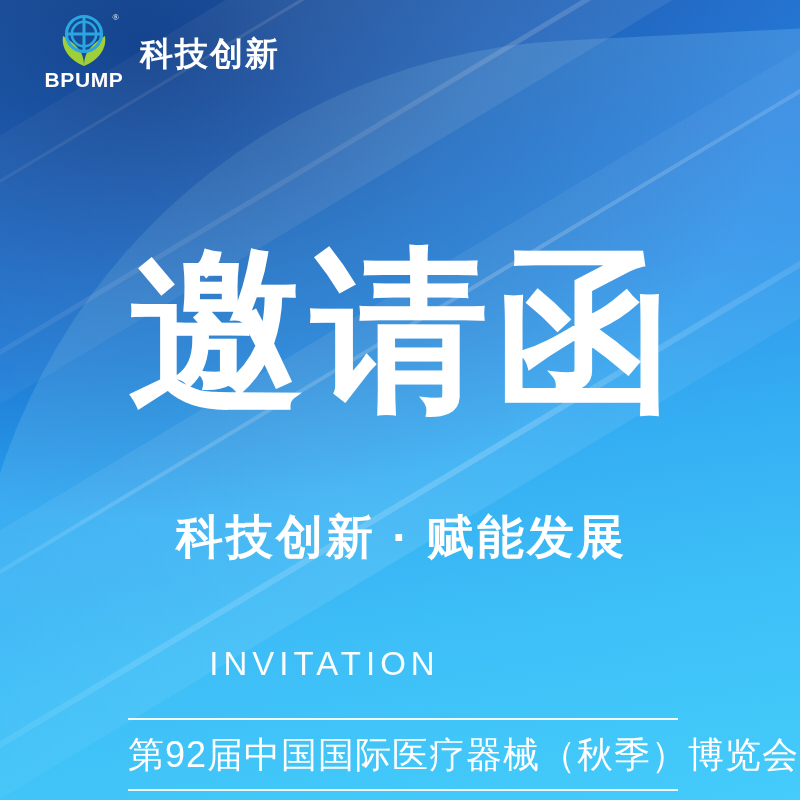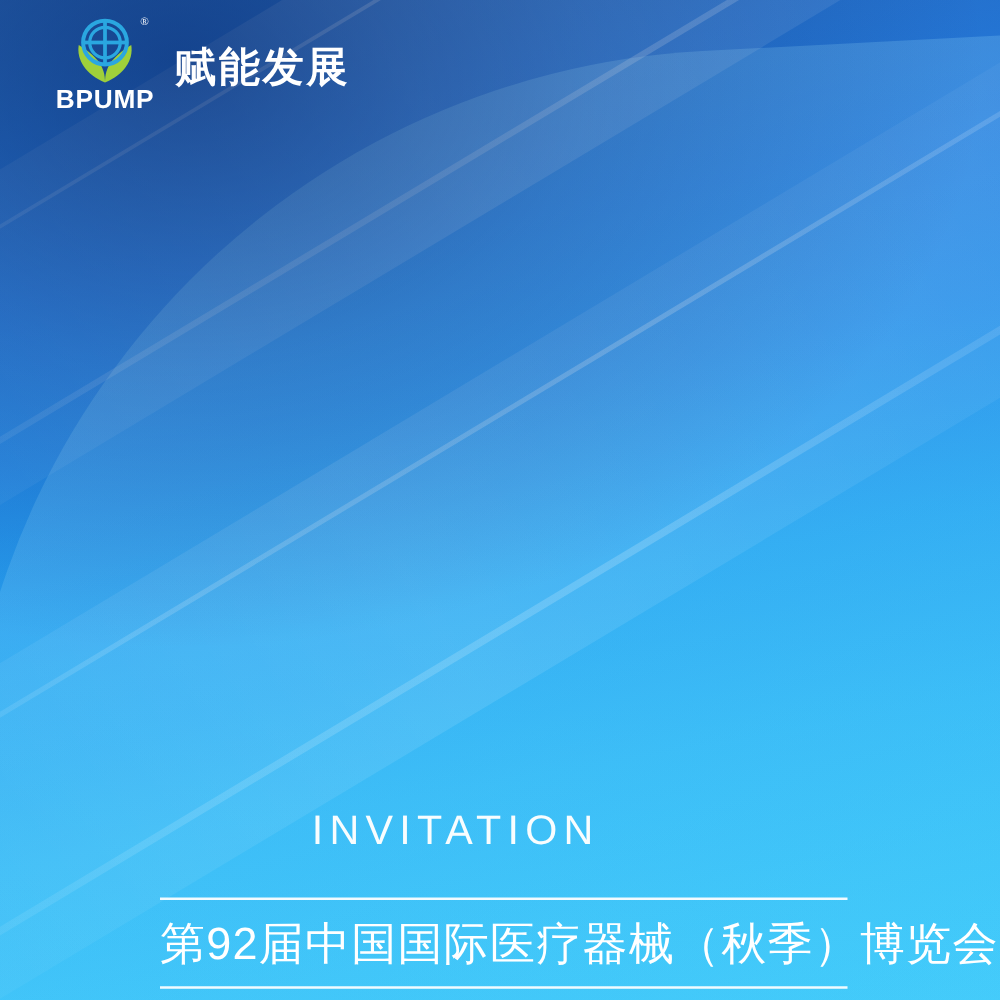--- a/index.html
+++ b/index.html
@@ -166,21 +166,20 @@
     width: 644px;
     text-align: center;
     z-index: 5;
     font-size: 33px;
     font-weight: 400;
     color: #ffffff;
     letter-spacing: 5px;
     line-height: 1;
     text-indent: 5px;
     opacity: .97;
-    margin-left: 40px;
   }
 
   
   .footer {
     position: absolute;
     left: 128px;
     top: 718px;
     width: 550px;
     z-index: 5;
     text-align: center;
@@ -233,24 +232,26 @@
             <circle cx="31" cy="20" r="12.2" fill="none" stroke="#2aa7e0" stroke-width="2.6"></circle>
             <rect x="29.5" y="2.6" width="3.0" height="34.8" fill="#2aa7e0"></rect>
             <rect x="13.6" y="18.5" width="34.8" height="3.0" fill="#2aa7e0"></rect>
           </g>
         </svg>
         <span class="reg-mark">®</span>
       </div>
       <div class="logo-word">BPUMP</div>
     </div>
 
-    <div class="brand-name">赋能发展</div>
+    <div class="brand-name">科技创新</div>
   </div>
 
-
+  <div class="headline">邀请函</div>
+
+  <div class="subtitle">科技创新 · 赋能发展</div>
 
   <div class="invitation-en">INVITATION</div>
 
   <div class="footer">
     <div class="rule"></div>
     <div class="footer-text">第92届中国国际医疗器械（秋季）博览会</div>
     <div class="rule"></div>
   </div>
 
 </div>

